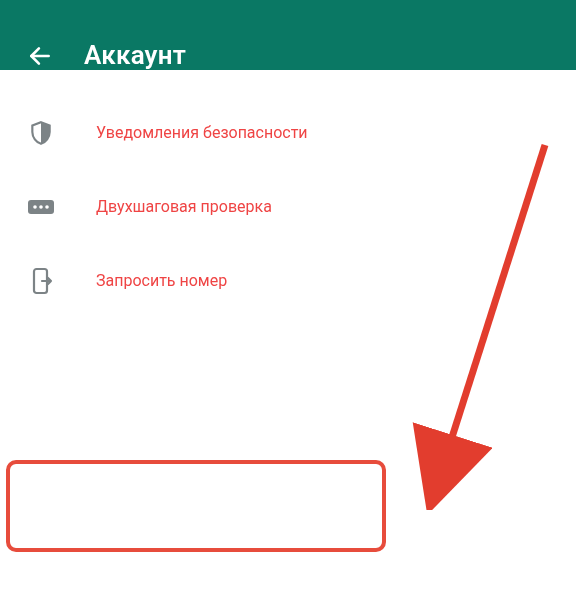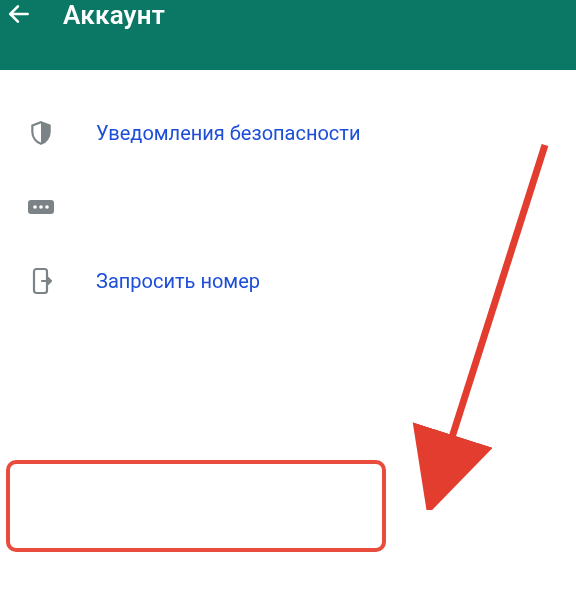--- a/index.html
+++ b/index.html
@@ -1,45 +1,45 @@
 <!DOCTYPE html>
 <html><head>
 <meta charset="utf-8">
 <style>
   * { box-sizing: border-box; margin: 0; padding: 0; }
   html, body { width: 576px; height: 594px; font-family: Roboto, "Helvetica Neue", Arial, sans-serif; background: #fff; }
   .appbar {
     background: #0a7864;
     height: 70px;
     display: flex;
-    align-items: flex-start;
+    align-items: flex-end;
     color: #fff;
-    padding: 0 5px;
+    padding: 0 26px;
   }
   .appbar .back { width: 28px; height: 28px; display:flex; align-items:center; justify-content:center; cursor:pointer; }
   .appbar .title { font-size: 26px; font-weight: 600; margin-left: 30px; letter-spacing: 0.2px; }
   .content { padding: 26px 0 20px 0; position: relative; }
   .row {
     display: flex;
     align-items: center;
     padding: 20px 26px;
     min-height: 74px;
     cursor: pointer;
   }
   .row .icon {
     width: 30px;
     height: 30px;
     flex: 0 0 30px;
     margin-right: 40px;
     display:flex; align-items:center; justify-content:center;
     color: #7c8386;
   }
   .row .label {
-    font-size: 20px;
-    color: #1d4ed8;
+    font-size: 16px;
+    color: #ef4444;
     line-height: 1.3;
     max-width: 290px;
   }
   .highlight-box {
     position: absolute;
     border: 4px solid #e74c3c;
     border-radius: 10px;
     pointer-events: none;
   }
   .arrow { position: absolute; pointer-events:none; }
@@ -71,20 +71,21 @@
 
   <div class="row">
     <span class="icon">
       <svg width="28" height="20" viewBox="0 0 28 20">
         <rect x="1" y="3" width="26" height="14" rx="3" fill="#7c8386"></rect>
         <circle cx="8" cy="10" r="1.8" fill="#fff"></circle>
         <circle cx="14" cy="10" r="1.8" fill="#fff"></circle>
         <circle cx="20" cy="10" r="1.8" fill="#fff"></circle>
       </svg>
     </span>
+    <span class="label">Двухшаговая проверка</span>
   </div>
 
   <div class="row">
     <span class="icon">
       <svg width="24" height="28" viewBox="0 0 24 28">
         <rect x="5" y="2" width="13" height="24" rx="2.5" fill="none" stroke="#7c8386" stroke-width="2.2"></rect>
         <path d="M13 14 L22 14 M19 11 L22 14 L19 17" fill="none" stroke="#7c8386" stroke-width="2.2" stroke-linecap="round" stroke-linejoin="round"></path>
       </svg>
     </span>
     <span class="label">Запросить номер</span>

